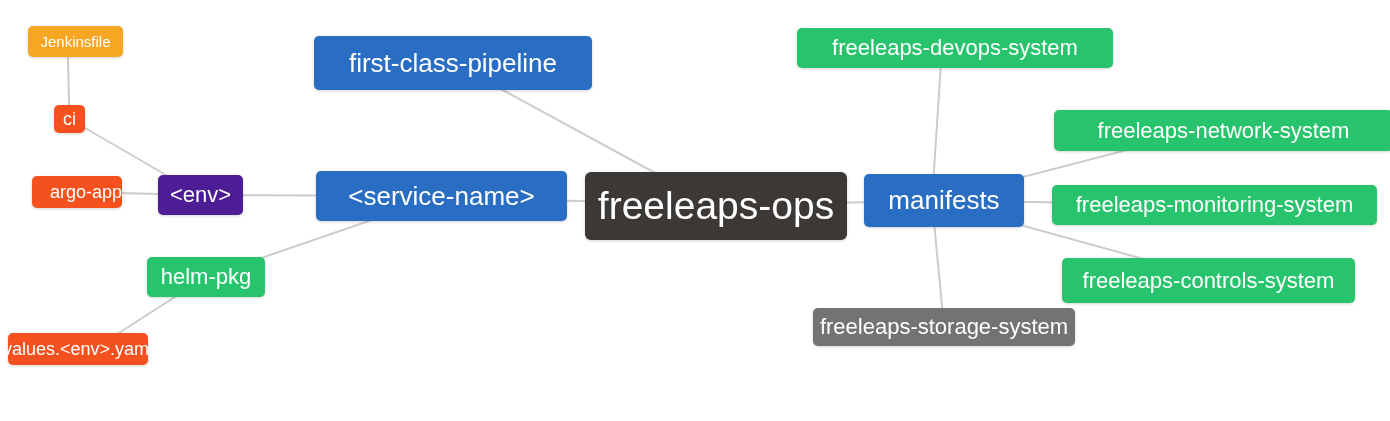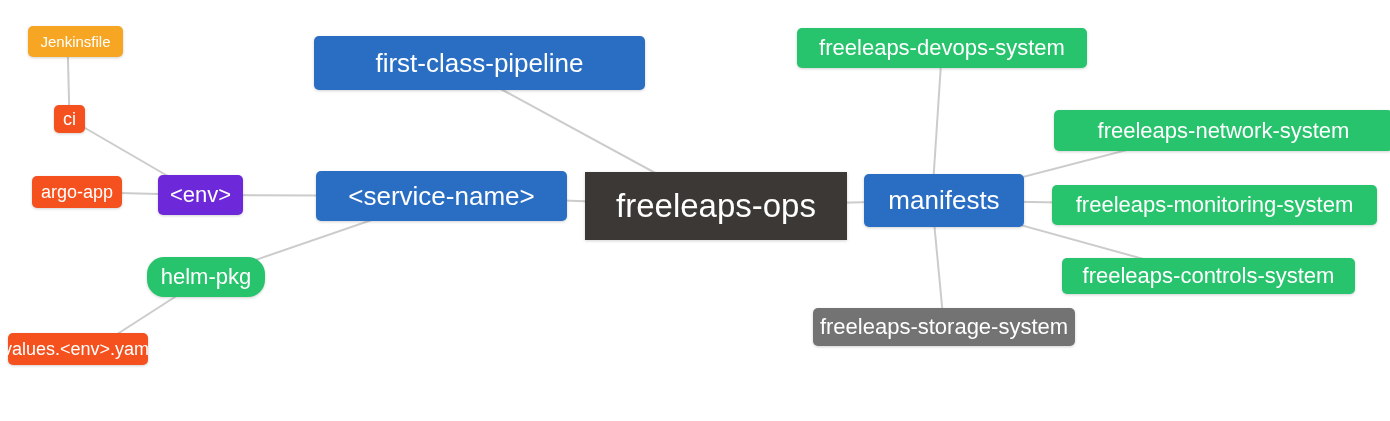--- a/index.html
+++ b/index.html
@@ -23,21 +23,21 @@
     display: flex;
     align-items: center;
     justify-content: center;
     color: #ffffff;
     border-radius: 5px;
     box-shadow: 0 1px 3px rgba(0,0,0,0.18);
     white-space: nowrap;
     cursor: pointer;
     box-sizing: border-box;
   }
-  .lvl0 { font-size: 33px; border-radius: 0; }
+  .lvl0 { font-size: 39px; border-radius: 6px; }
   .lvl1 { font-size: 26px; }
   .lvl2 { font-size: 22px; }
   .lvl3 { font-size: 18px; }
   .lvl4 { font-size: 15px; }
 </style>
 </head>
 <body>
 
 <div id="canvas">
 
@@ -55,69 +55,69 @@
       <line x1="932" y1="200.5" x2="1202" y2="130.5" stroke="#cccccc" stroke-width="2"></line>
       <line x1="932" y1="200.5" x2="1214.5" y2="205" stroke="#cccccc" stroke-width="2"></line>
       <line x1="932" y1="200.5" x2="1208.5" y2="277" stroke="#cccccc" stroke-width="2"></line>
       <line x1="932" y1="200.5" x2="944" y2="327" stroke="#cccccc" stroke-width="2"></line>
     </svg>
 
   <div class="node lvl0" style="left: 585px; top: 172px; width: 262px; height: 68px; background: rgb(59, 56, 54);">
     <span>freeleaps-ops</span>
   </div>
 
-  <div class="node lvl1" style="left: 314px; top: 36px; width: 331px; height: 54px; background: rgb(42, 110, 195);">
+  <div class="node lvl1" style="left: 314px; top: 36px; width: 278px; height: 54px; background: rgb(42, 110, 195);">
     <span>first-class-pipeline</span>
   </div>
 
   <div class="node lvl1" style="left: 316px; top: 171px; width: 251px; height: 50px; background: rgb(42, 110, 195);">
     <span>&lt;service-name&gt;</span>
   </div>
 
   <div class="node lvl1" style="left: 852px; top: 174px; width: 160px; height: 53px; background: rgb(42, 110, 195); margin-left: 12px;">
     <span>manifests</span>
   </div>
 
-  <div class="node lvl2" style="left: 158px; top: 175px; width: 85px; height: 40px; background: #6d28d9;">
+  <div class="node lvl2" style="left: 158px; top: 175px; width: 85px; height: 40px; background: #4c1d95;">
     <span>&lt;env&gt;</span>
   </div>
 
-  <div class="node lvl2" style="left: 147px; top: 257px; width: 118px; height: 40px; background: rgb(40, 196, 109); border-radius: 17px;">
+  <div class="node lvl2" style="left: 147px; top: 257px; width: 118px; height: 40px; background: rgb(40, 196, 109);">
     <span>helm-pkg</span>
   </div>
 
   <div class="node lvl3" style="left: 54px; top: 105px; width: 31px; height: 28px; background: rgb(244, 81, 30); align-items: center;">
     <span>ci</span>
   </div>
 
-  <div class="node lvl3" style="left: 32px; top: 176px; width: 90px; height: 32px; background: rgb(244, 81, 30);">
+  <div class="node lvl3" style="left: 32px; top: 176px; width: 90px; height: 32px; background: rgb(244, 81, 30); justify-content: flex-end;">
     <span>argo-app</span>
   </div>
 
   <div class="node lvl3" style="left: 8px; top: 333px; width: 140px; height: 32px; background: rgb(244, 81, 30);">
     <span>values.&lt;env&gt;.yaml</span>
   </div>
 
   <div class="node lvl4" style="left: 20px; top: 26px; width: 95px; height: 31px; background: rgb(246, 166, 35); margin-left: 8px;">
     <span>Jenkinsfile</span>
   </div>
 
-  <div class="node lvl2" style="left: 797px; top: 28px; width: 290px; height: 40px; background: rgb(40, 196, 109);">
+  <div class="node lvl2" style="left: 797px; top: 28px; width: 316px; height: 40px; background: rgb(40, 196, 109);">
     <span>freeleaps-devops-system</span>
   </div>
 
   <div class="node lvl2" style="left: 1054px; top: 110px; width: 339px; height: 41px; background: rgb(40, 196, 109);">
     <span>freeleaps-network-system</span>
   </div>
 
   <div class="node lvl2" style="left: 1052px; top: 185px; width: 325px; height: 40px; background: rgb(40, 196, 109);">
     <span>freeleaps-monitoring-system</span>
   </div>
 
-  <div class="node lvl2" style="left: 1062px; top: 258px; width: 293px; height: 36px; background: rgb(40, 196, 109);">
+  <div class="node lvl2" style="left: 1062px; top: 258px; width: 293px; height: 45px; background: rgb(40, 196, 109);">
     <span>freeleaps-controls-system</span>
   </div>
 
   <div class="node lvl2" style="left: 813px; top: 308px; width: 262px; height: 38px; background: #737373;">
     <span>freeleaps-storage-system</span>
   </div>
 
 </div>
 
 </body></html>

